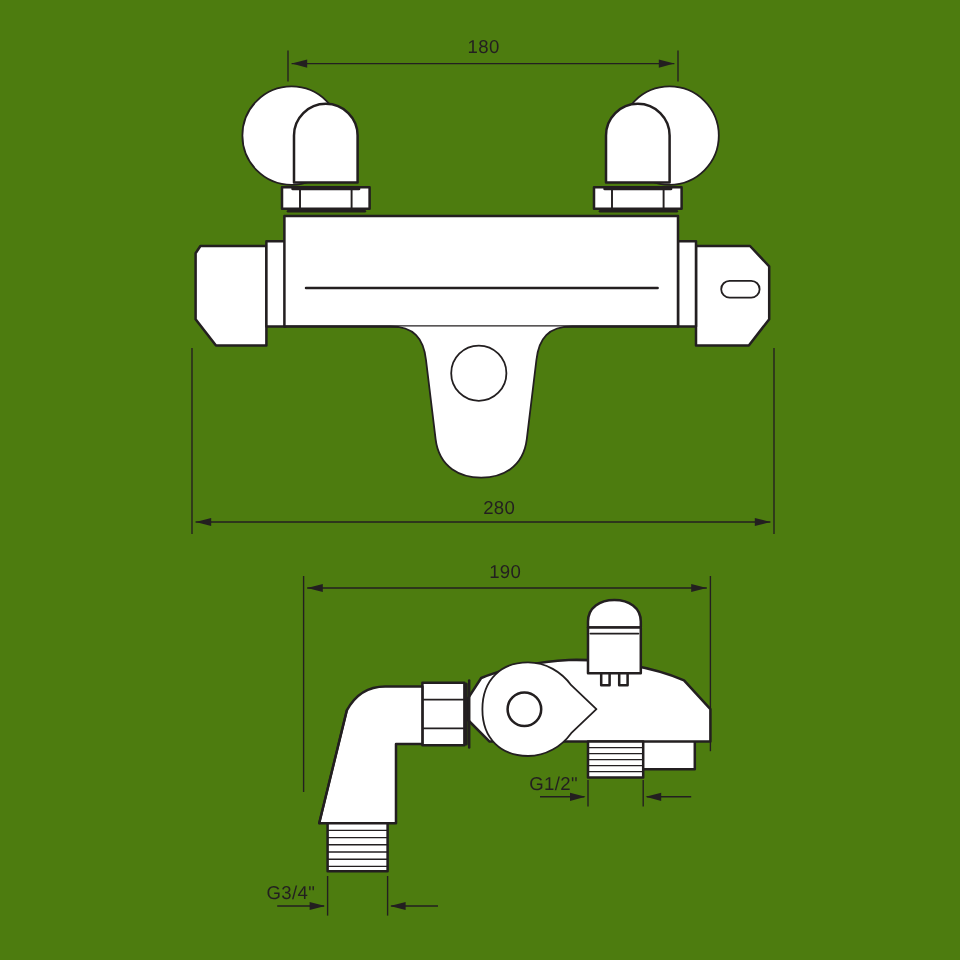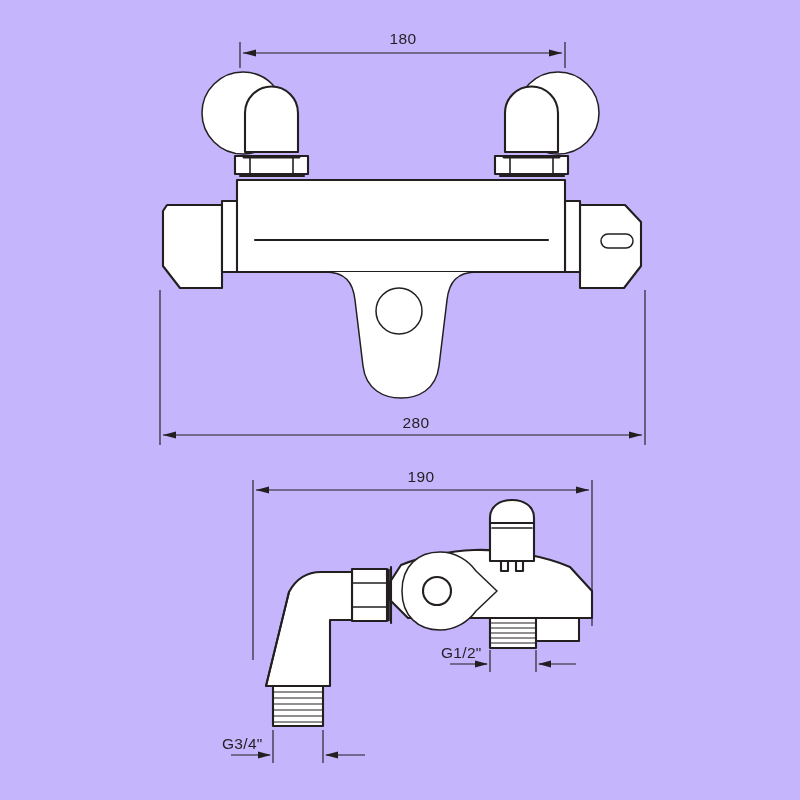--- a/index.html
+++ b/index.html
@@ -2,21 +2,21 @@
 <html><head>
 <meta charset="utf-8">
 <title>Technical Drawing</title>
 <style>
   html,body{margin:0;padding:0;background:#ffffff;}
   body{
     width:800px;height:800px;overflow:hidden;
     font-family:"Liberation Sans", sans-serif;
     color:#231f20;
   }
-  #sheet{position:relative;width:800px;height:800px;background:#c4b5fd;}
+  #sheet{position:relative;width:800px;height:800px;background:#4d7c0f;}
   svg#drawing{display:block;width:800px;height:800px;}
   .ln{stroke:#231f20;fill:none;stroke-linecap:round;stroke-linejoin:round;}
   .part{stroke:#231f20;fill:#ffffff;stroke-width:2.1;stroke-linejoin:round;stroke-linecap:round;}
   .partthin{stroke:#231f20;fill:#ffffff;stroke-width:1.5;stroke-linejoin:round;stroke-linecap:round;}
   .thread{stroke:#231f20;fill:none;stroke-width:1.2;stroke-linecap:butt;}
   .dim{stroke:#231f20;fill:none;stroke-width:1.15;stroke-linecap:butt;}
   .ext{stroke:#231f20;fill:none;stroke-width:1.15;stroke-linecap:butt;}
   .dimtext{font-family:"Liberation Sans", sans-serif;font-size:15.5px;fill:#231f20;
            text-anchor:middle;dominant-baseline:alphabetic;letter-spacing:0.3px;}
   .calltext{font-family:"Liberation Sans", sans-serif;font-size:15.5px;fill:#231f20;

